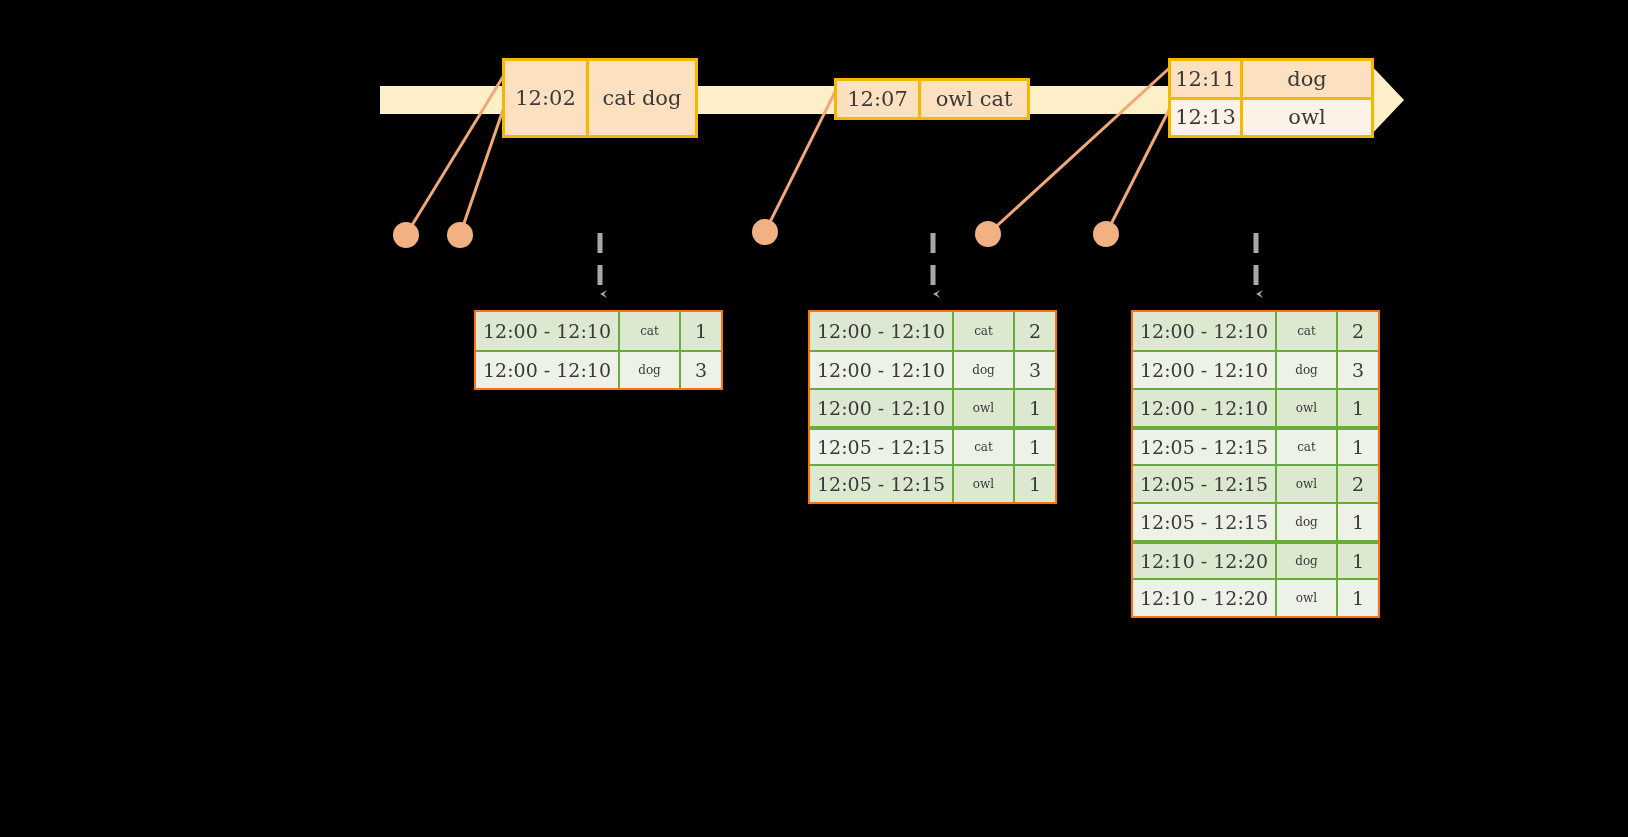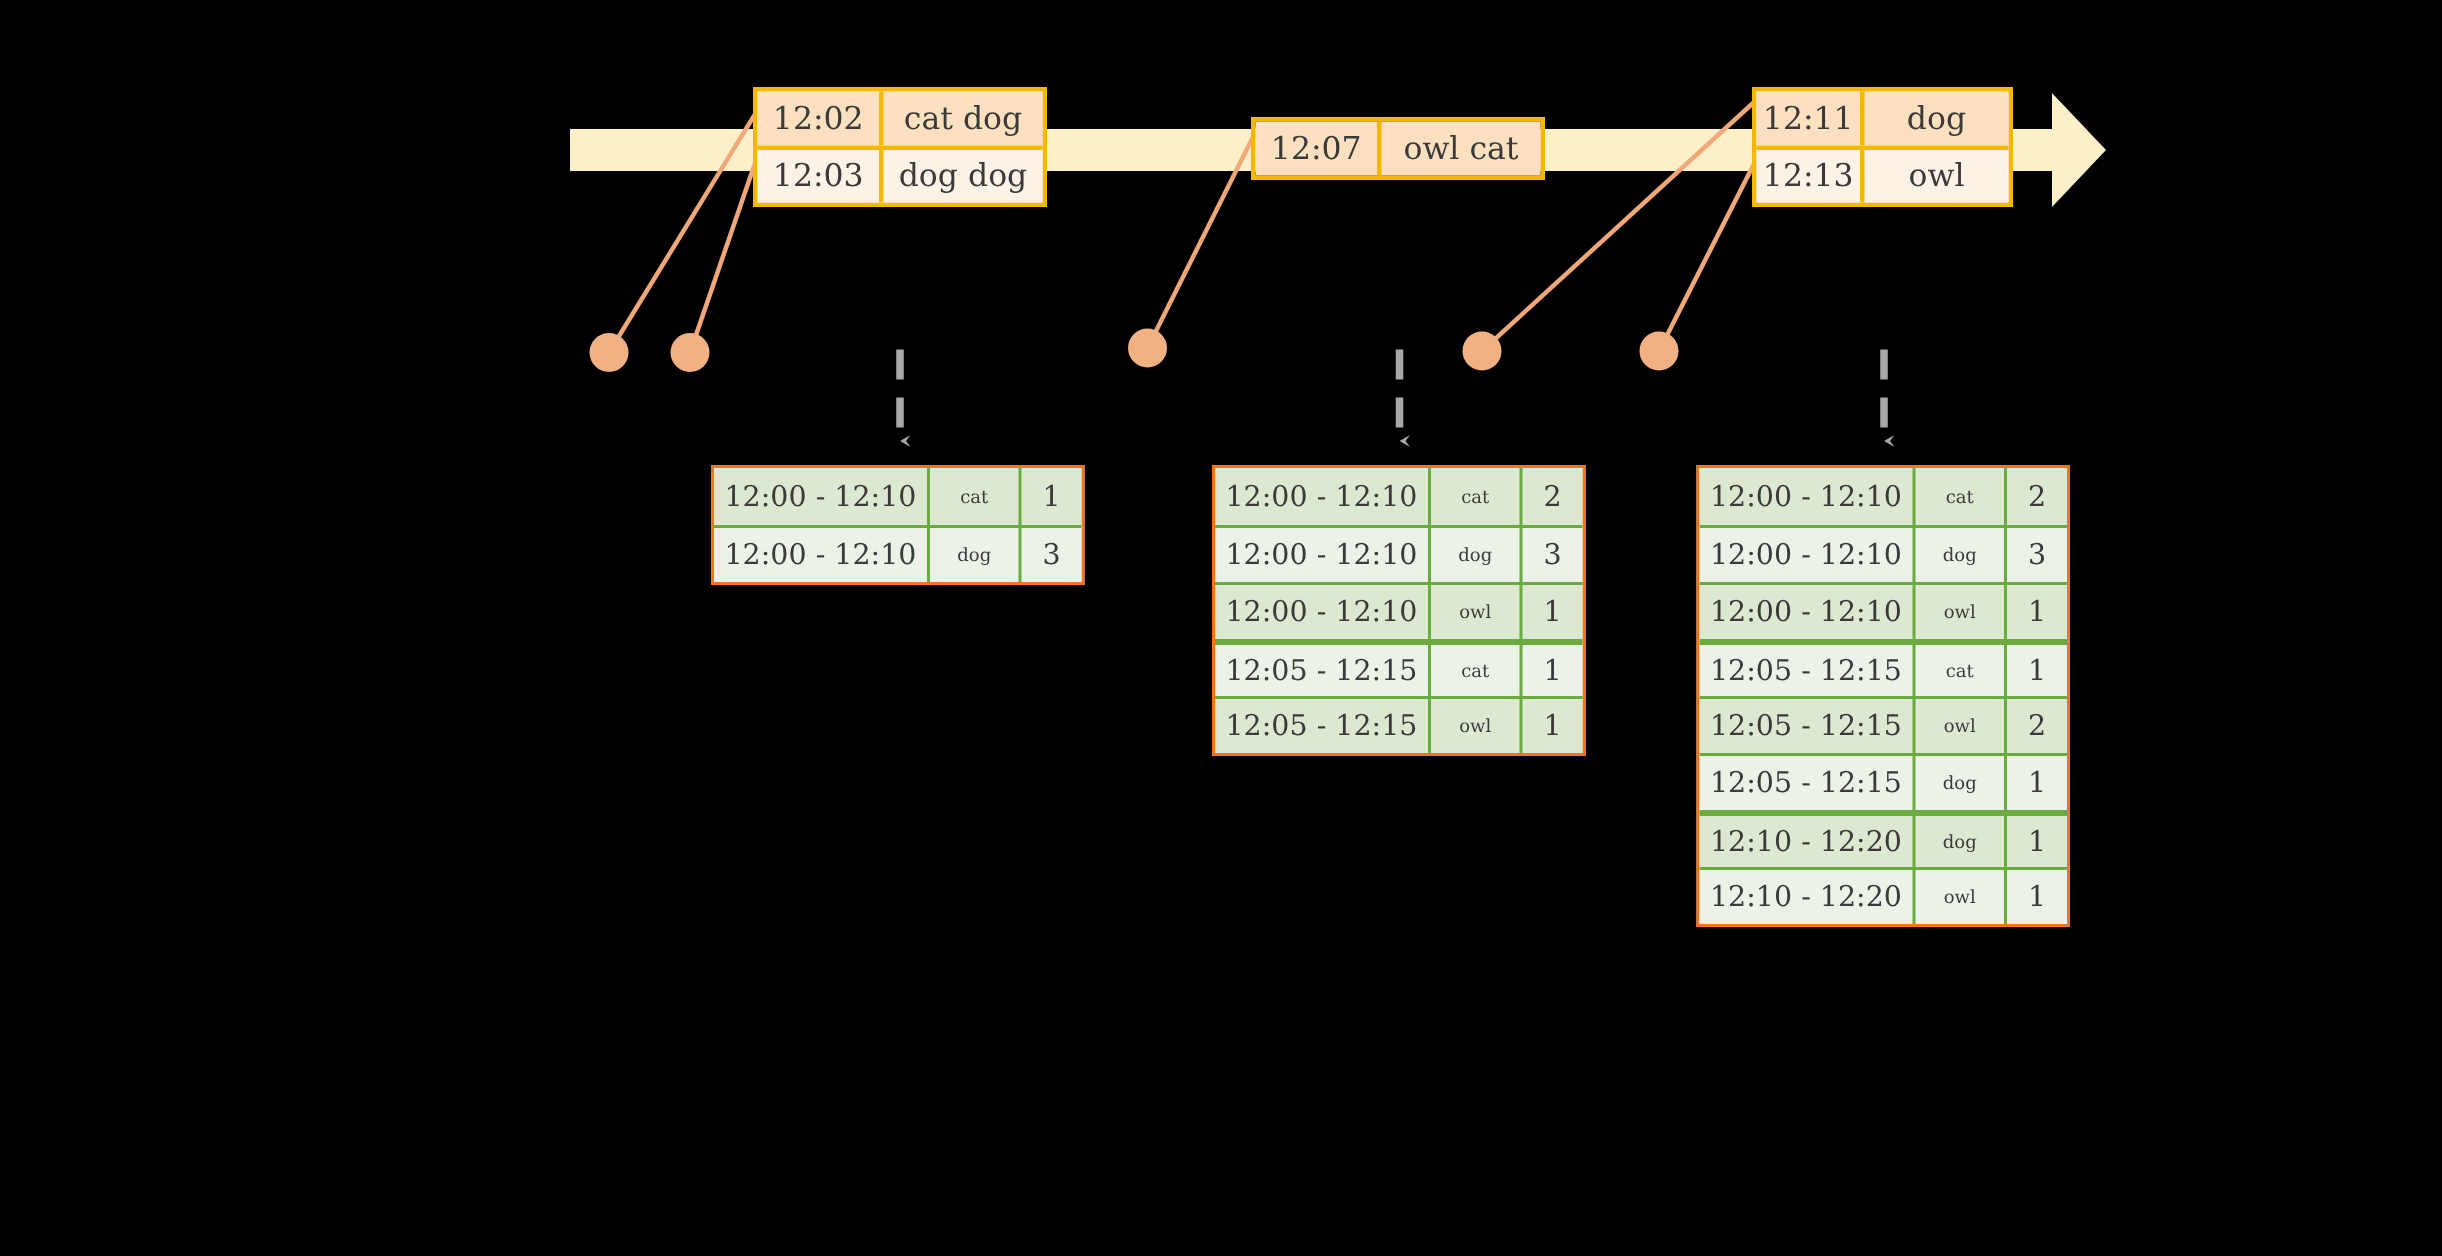--- a/index.html
+++ b/index.html
@@ -162,32 +162,28 @@
         <line x1="1256" y1="233" x2="1256" y2="294" stroke="#a8a8a8" stroke-width="5" stroke-dasharray="20 12" marker-end="url(#dash-arrowhead)"></line>
       </g>
   </svg>
 
   <div id="event-layer">
       <div class="event-box" style="left: 502px; top: 58px; width: 196px; height: 80px;">
         <div class="event-row shade-a">
           <div class="event-time" style="width: 84px;">12:02</div>
           <div class="event-words">cat dog</div>
         </div>
-        <div class="event-row shade-b">
-          <div class="event-time" style="width: 84px;">12:03</div>
-          <div class="event-words">dog dog</div>
-        </div>
       </div>
       <div class="event-box" style="left: 834px; top: 78px; width: 196px; height: 42px;">
         <div class="event-row shade-a">
           <div class="event-time" style="width: 84px;">12:07</div>
           <div class="event-words">owl cat</div>
         </div>
       </div>
-      <div class="event-box" style="left: 1168px; top: 58px; width: 174px; height: 80px;">
+      <div class="event-box" style="left: 1168px; top: 58px; width: 206px; height: 80px;">
         <div class="event-row shade-a">
           <div class="event-time" style="width: 72px;">12:11</div>
           <div class="event-words">dog</div>
         </div>
         <div class="event-row shade-b">
           <div class="event-time" style="width: 72px;">12:13</div>
           <div class="event-words">owl</div>
         </div>
       </div>
     </div>

